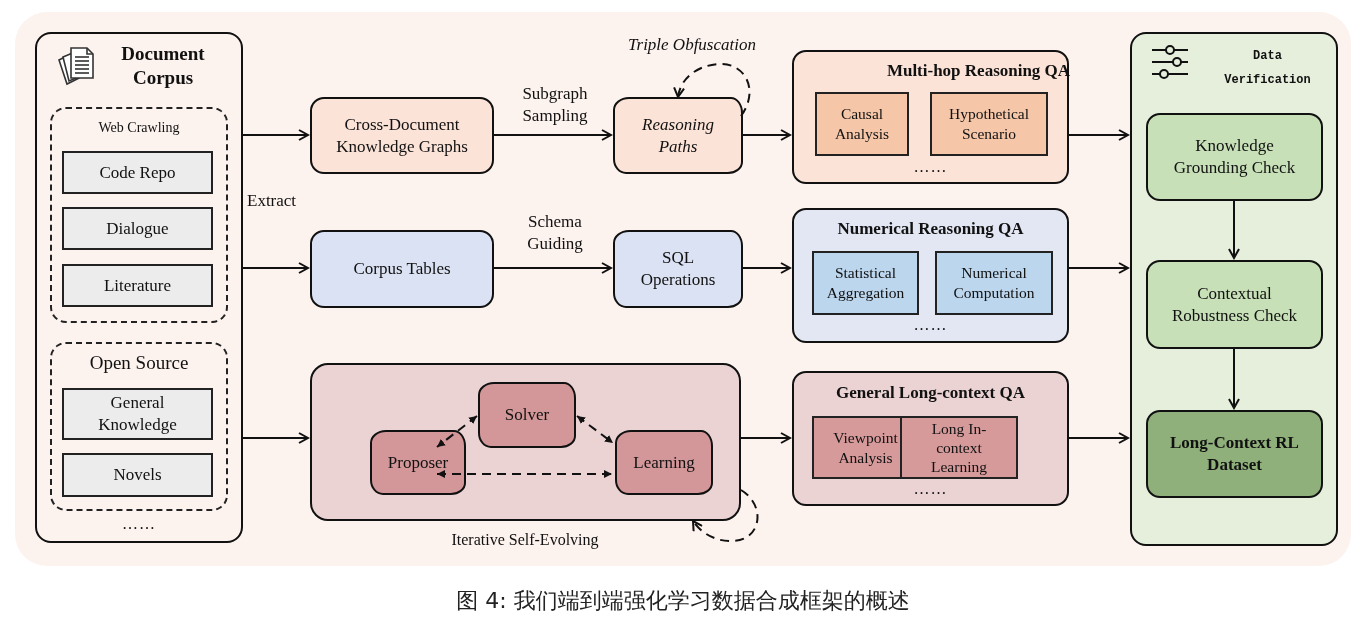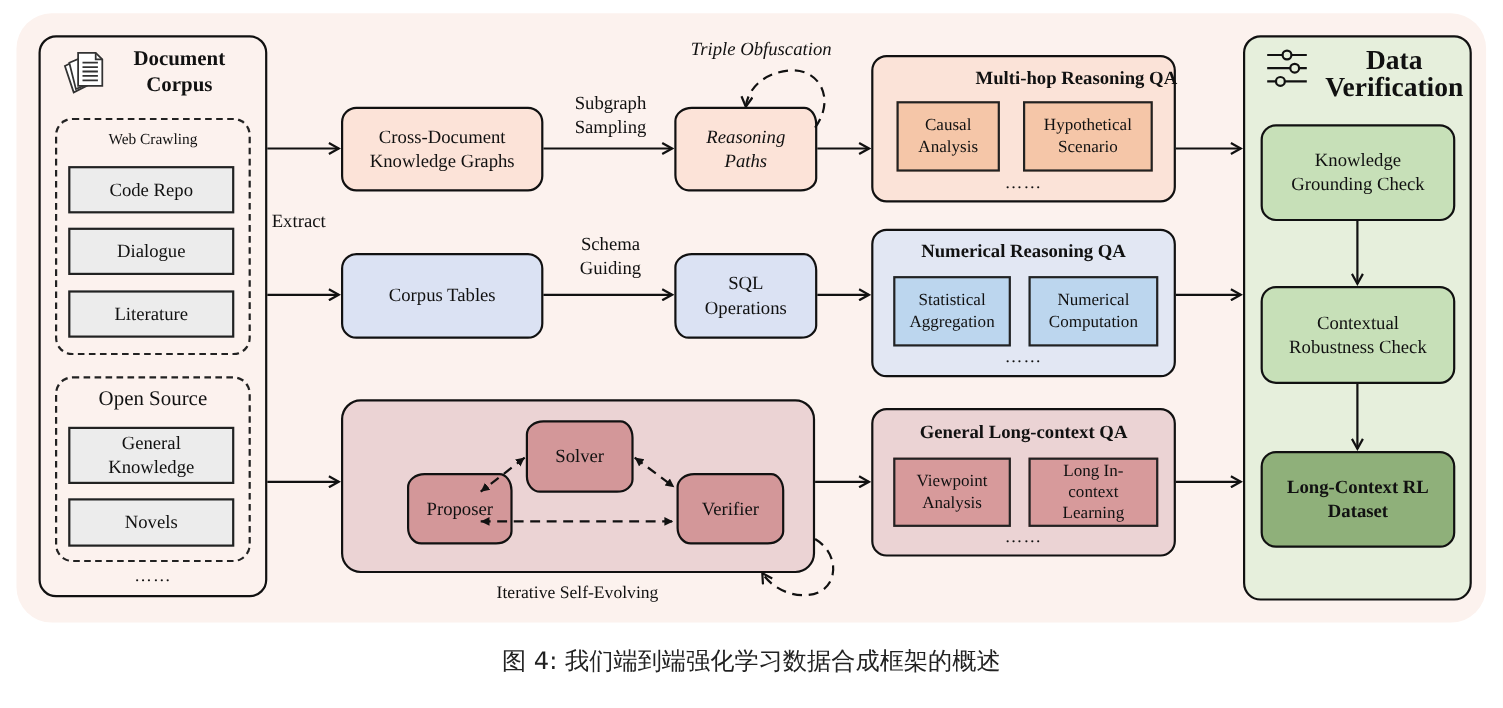--- a/index.html
+++ b/index.html
@@ -73,54 +73,54 @@
 
 <div class="abs center rbox" style="left:310px; top:97px; width:184px; height:77px; background:#fce3d8; padding:0 14px;">Cross-Document Knowledge Graphs</div>
 <div class="abs center rbox wobbly" style="left:613px; top:97px; width:130px; height:77px; background:#fce3d8; padding:0 18px;font-style:italic;">Reasoning Paths</div>
 
 <div class="abs center rbox" style="left:310px; top:230px; width:184px; height:78px; background:#dbe2f3;">Corpus Tables</div>
 <div class="abs center rbox wobbly" style="left:613px; top:230px; width:130px; height:78px; background:#dbe2f3; padding:0 16px;">SQL Operations</div>
 
 <div class="abs rbox" style="left:310px; top:363px; width:431px; height:158px; background:#ebd3d4; border-radius:18px;"></div>
 <div class="abs center rbox wobbly" style="left:478px; top:382px; width:98px; height:66px; background:#d39799;">Solver</div>
 <div class="abs center rbox wobbly" style="left:338px; top:430px; width:96px; height:65px; background:#d39799;margin-left:32px;">Proposer</div>
-<div class="abs center rbox wobbly" style="left:615px; top:430px; width:98px; height:65px; background:#d39799;">Verifier</div>
+<div class="abs center rbox wobbly" style="left:615px; top:430px; width:98px; height:65px; background:#d39799;">Learning</div>
 
 <div class="abs rbox" style="left:792px; top:50px; width:277px; height:134px; background:#fbe3d8;"></div>
 <div class="abs center group-title" style="left:792px; top:58px; width:277px; height:26px;margin-left:48px;">Multi-hop Reasoning QA</div>
 <div class="abs center sub" style="left:815px; top:92px; width:94px; height:64px; background:#f5c6a8; padding:0 24px;">Causal Analysis</div>
 <div class="abs center sub" style="left:930px; top:92px; width:118px; height:64px; background:#f5c6a8; padding:0 8px;">Hypothetical Scenario</div>
 <div class="abs center dots" style="left:792px; top:158px; width:277px; height:18px;">……</div>
 
 <div class="abs rbox" style="left:792px; top:208px; width:277px; height:135px; background:#e2e7f3;"></div>
 <div class="abs center group-title" style="left:792px; top:216px; width:277px; height:26px;">Numerical Reasoning QA</div>
 <div class="abs center sub" style="left:812px; top:251px; width:107px; height:64px; background:#bcd6ee; padding:0 4px;">Statistical Aggregation</div>
 <div class="abs center sub" style="left:935px; top:251px; width:118px; height:64px; background:#bcd6ee; padding:0 4px;">Numerical Computation</div>
 <div class="abs center dots" style="left:792px; top:316px; width:277px; height:18px;">……</div>
 
 <div class="abs rbox" style="left:792px; top:371px; width:277px; height:135px; background:#ebd3d4;"></div>
 <div class="abs center group-title" style="left:792px; top:380px; width:277px; height:26px;">General Long-context QA</div>
 <div class="abs center sub" style="left:812px; top:416px; width:107px; height:63px; background:#d79a9b; padding:0 10px;">Viewpoint Analysis</div>
-<div class="abs center sub" style="left:935px; top:416px; width:118px; height:63px; background:#d79a9b; padding:0 22px; line-height:19px;">Long In-context Learning</div>
+<div class="abs center sub" style="left:900px; top:416px; width:118px; height:63px; background:#d79a9b; padding:0 22px; line-height:19px;">Long In-context Learning</div>
 <div class="abs center dots" style="left:792px; top:480px; width:277px; height:18px;">……</div>
 
 <div class="abs panel" style="left:1130px; top:32px; width:208px; height:514px; background:#e6efdc;"></div>
 <div class="abs" style="left:1150px; top:44px; width:42px; height:36px;">
   <svg width="42" height="36" viewBox="0 0 42 36">
     <g stroke="#111" stroke-width="2" fill="#e6efdc">
       <line x1="2" y1="6" x2="38" y2="6"></line>
       <line x1="2" y1="18" x2="38" y2="18"></line>
       <line x1="2" y1="30" x2="38" y2="30"></line>
       <circle cx="20" cy="6" r="4"></circle>
       <circle cx="27" cy="18" r="4"></circle>
       <circle cx="14" cy="30" r="4"></circle>
     </g>
   </svg>
 </div>
-<div class="abs center group-title" style="left:1195px; top:44px; width:145px; height:48px; font-size:25px; line-height:24px;">
+<div class="abs center group-title" style="left:1195px; top:44px; width:145px; height:48px; font-size:12px; line-height:24px;font-family:Liberation Mono, monospace;">
   <span>Data</span>
   <span>Verification</span>
 </div>
 <div class="abs center rbox" style="left:1146px; top:113px; width:177px; height:88px; background:#c7e0b8; padding:0 12px;">Knowledge Grounding Check</div>
 <div class="abs center rbox" style="left:1146px; top:260px; width:177px; height:89px; background:#c7e0b8; padding:0 12px;">Contextual Robustness Check</div>
 <div class="abs center rbox" style="left:1146px; top:410px; width:177px; height:88px; background:#8fb07a; font-weight:bold; padding:0 22px;">Long-Context RL Dataset</div>
 
 <svg class="overlay">
   <defs>
     <marker id="ah" markerWidth="12" markerHeight="12" refX="10" refY="6" orient="auto" markerUnits="userSpaceOnUse">

